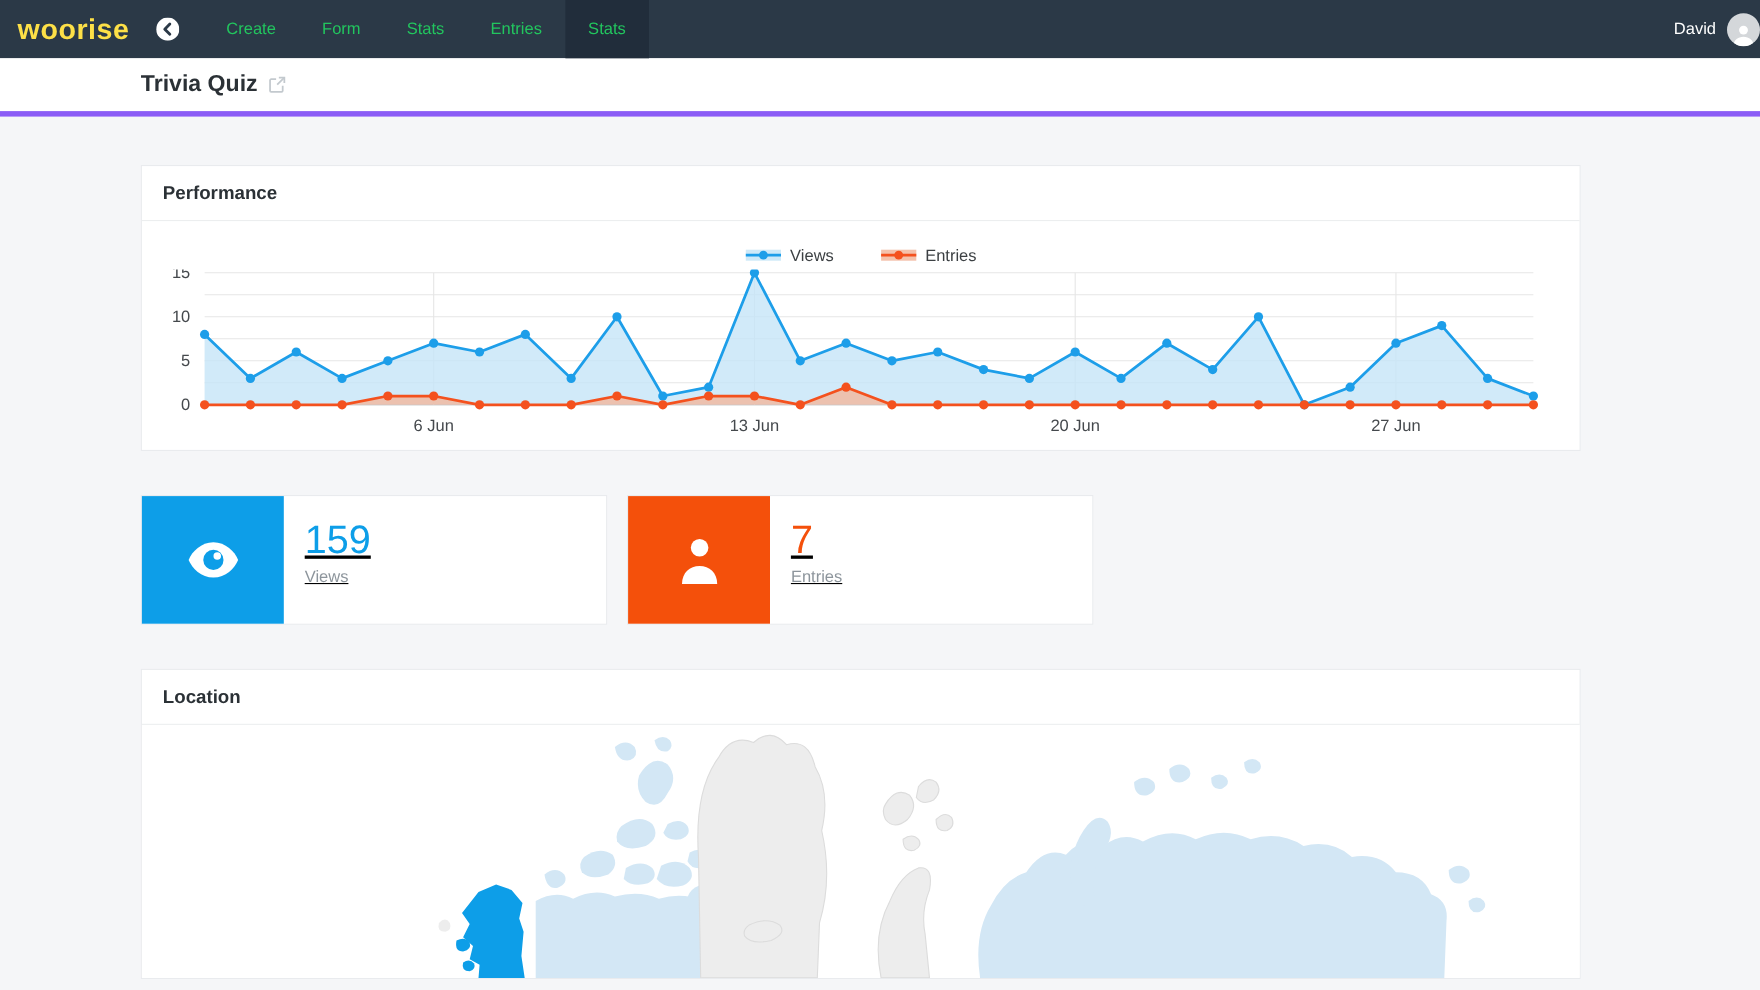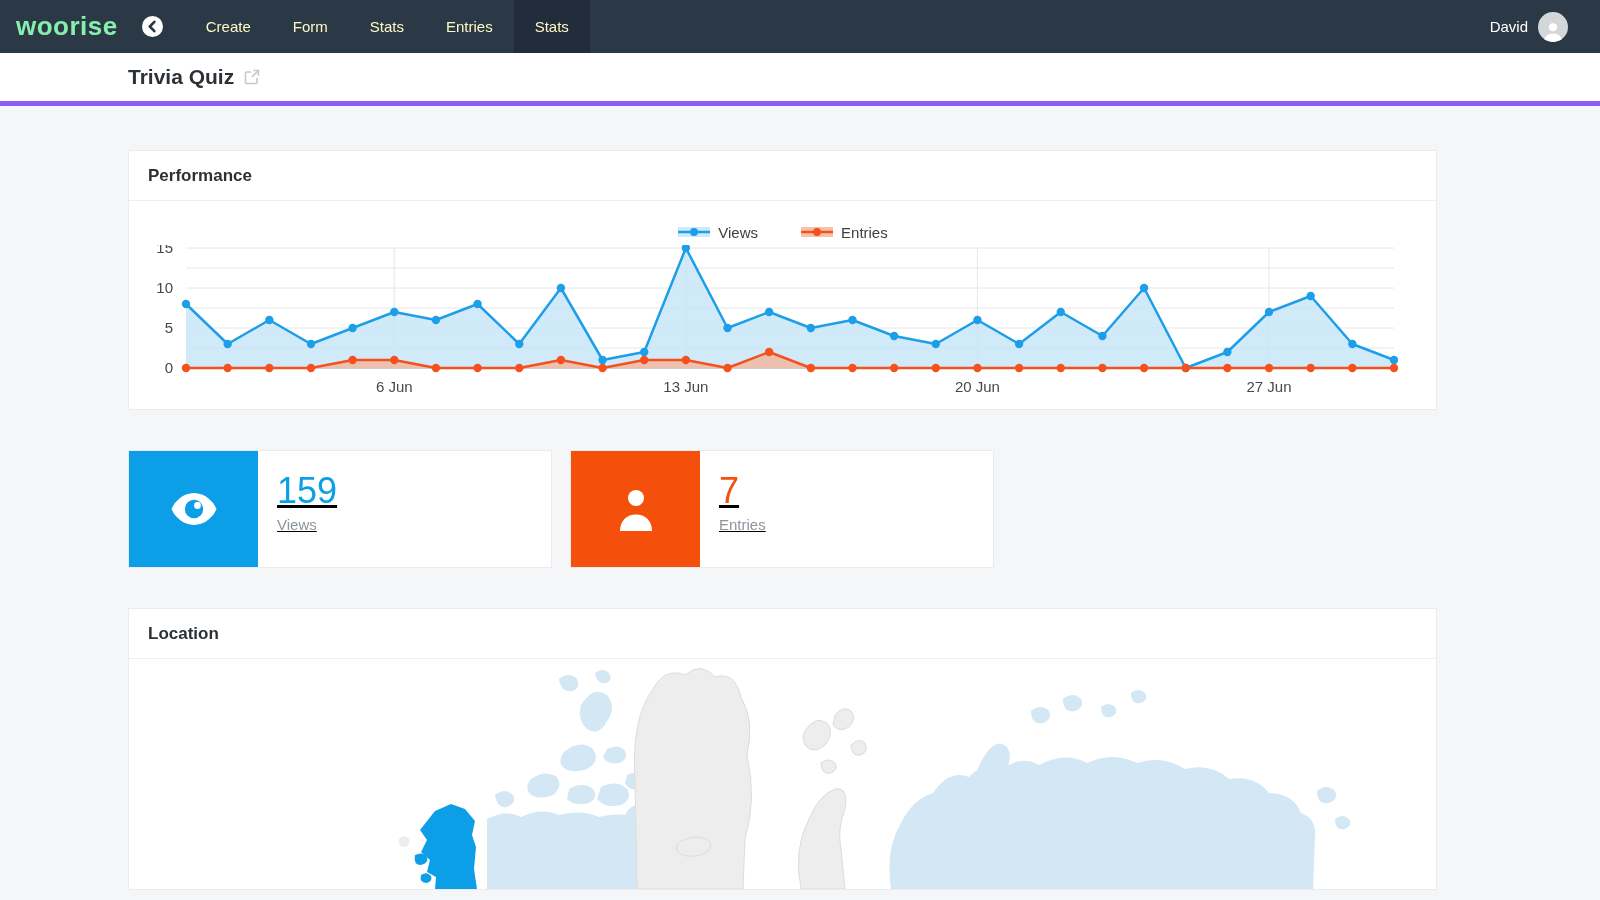--- a/index.html
+++ b/index.html
@@ -2,27 +2,27 @@
 <html><head>
 <meta charset="utf-8">
 <style>
   * { margin:0; padding:0; box-sizing:border-box; }
   html,body { width:1600px; height:900px; overflow:hidden; background:#f5f6f8;
               font-family:"Liberation Sans", sans-serif; }
 
   
   .navbar { height:53px; background:#2b3947; display:flex; align-items:stretch; color:#f2f5f7; }
   .logo { display:flex; align-items:center; padding:0 24px 0 16px; font-size:26px; font-weight:700;
-          letter-spacing:.5px; color:#86efac; cursor:pointer; text-transform:lowercase; }
+          letter-spacing:.5px; color:#fde047; cursor:pointer; text-transform:lowercase; }
   .back-btn { display:flex; align-items:center; margin-right:22px; cursor:pointer; }
   .back-btn svg { display:block; }
   .nav-items { display:flex; align-items:stretch; }
-  .nav-item { display:flex; align-items:center; padding:0 21px; font-size:15px; color:#fef9c3; cursor:pointer; }
+  .nav-item { display:flex; align-items:center; padding:0 21px; font-size:15px; color:#22c55e; cursor:pointer; }
   .nav-item.active { background:#212d3b; }
-  .nav-right { margin-left:auto; display:flex; align-items:center; padding-right:32px; gap:10px; }
+  .nav-right { margin-left:auto; display:flex; align-items:center; padding-right:0; gap:10px; }
   .user-name { font-size:15px; color:#fff; cursor:pointer; }
   .avatar { width:30px; height:30px; border-radius:50%; background:#d4d7da; display:flex;
             align-items:flex-end; justify-content:center; overflow:hidden; cursor:pointer; }
 
   
   .page-header { height:53px; background:#fff; border-bottom:5px solid #8b5cf6;
                  display:flex; align-items:center; padding:0 159px 0 128px; }
   .page-title { font-size:21px; font-weight:700; color:#2b3136; }
   .ext-link { margin-left:10px; cursor:pointer; display:flex; align-items:center; }
   .hdr-right { margin-left:auto; display:flex; align-items:center; }

